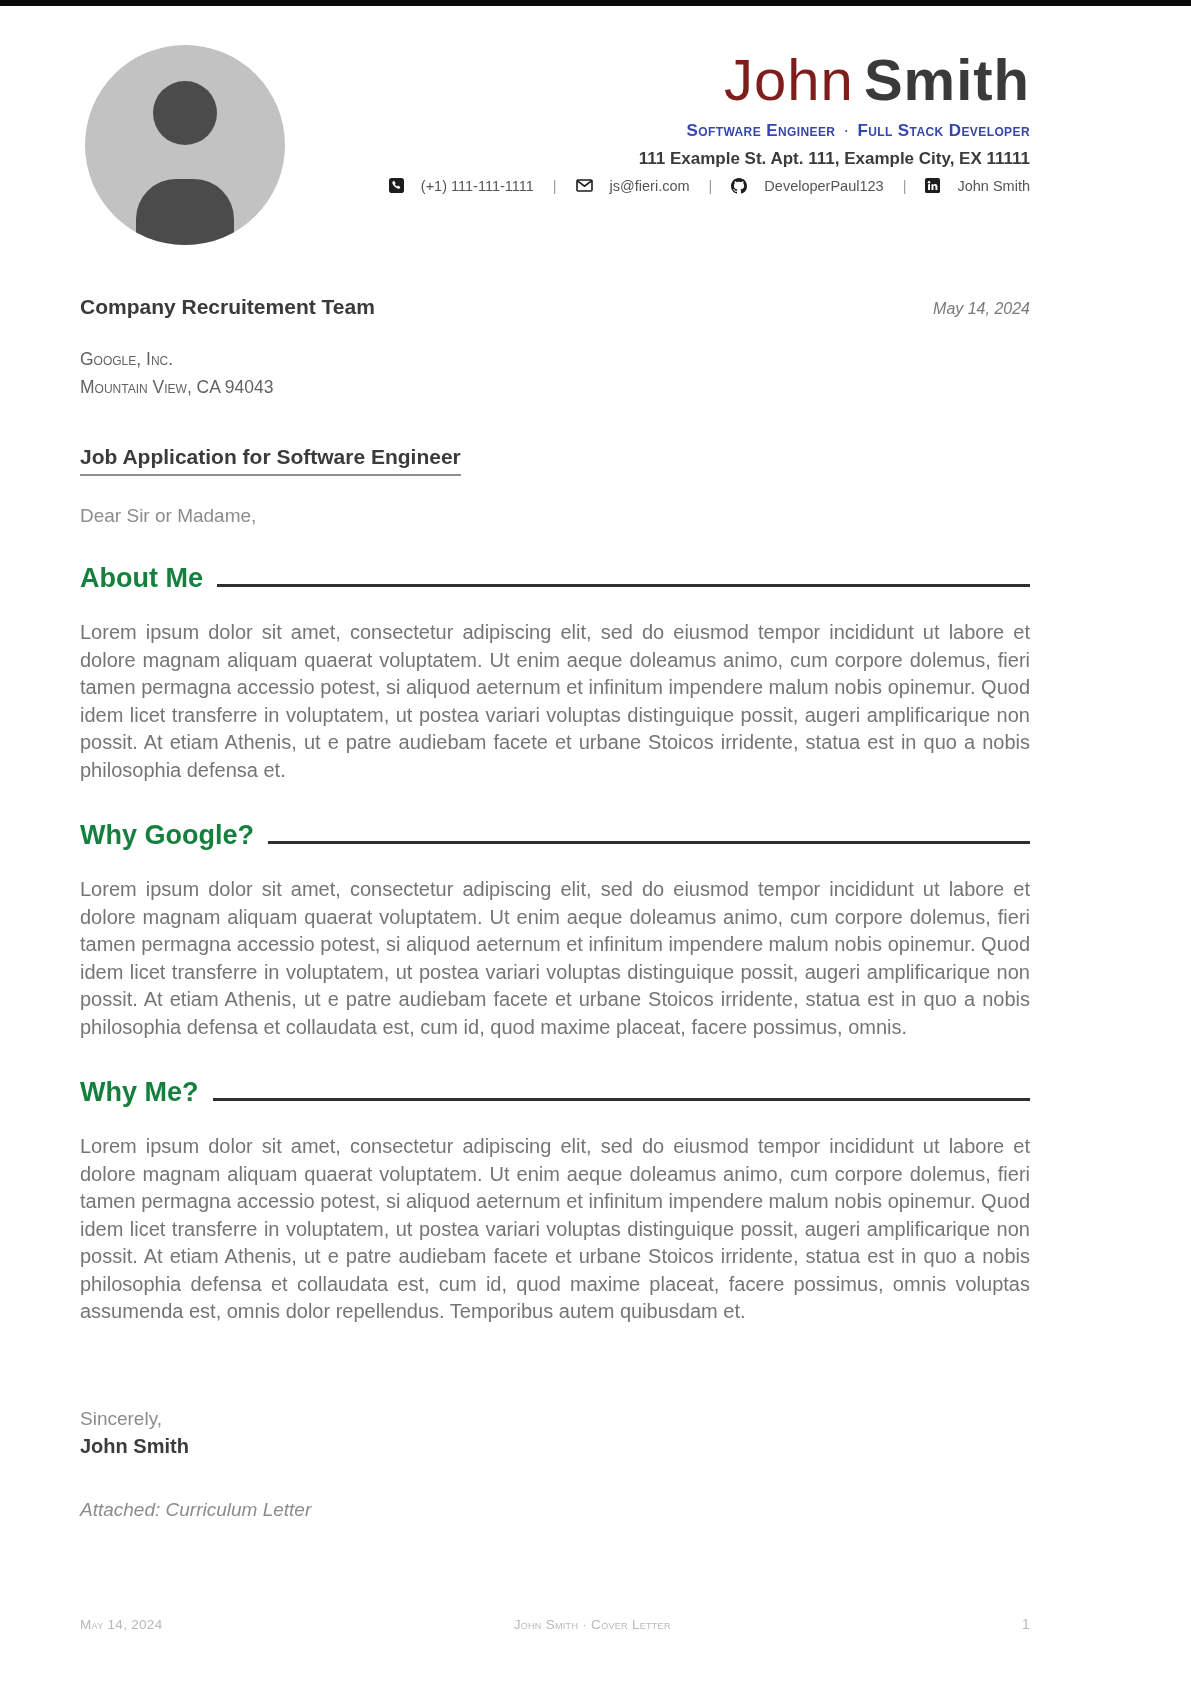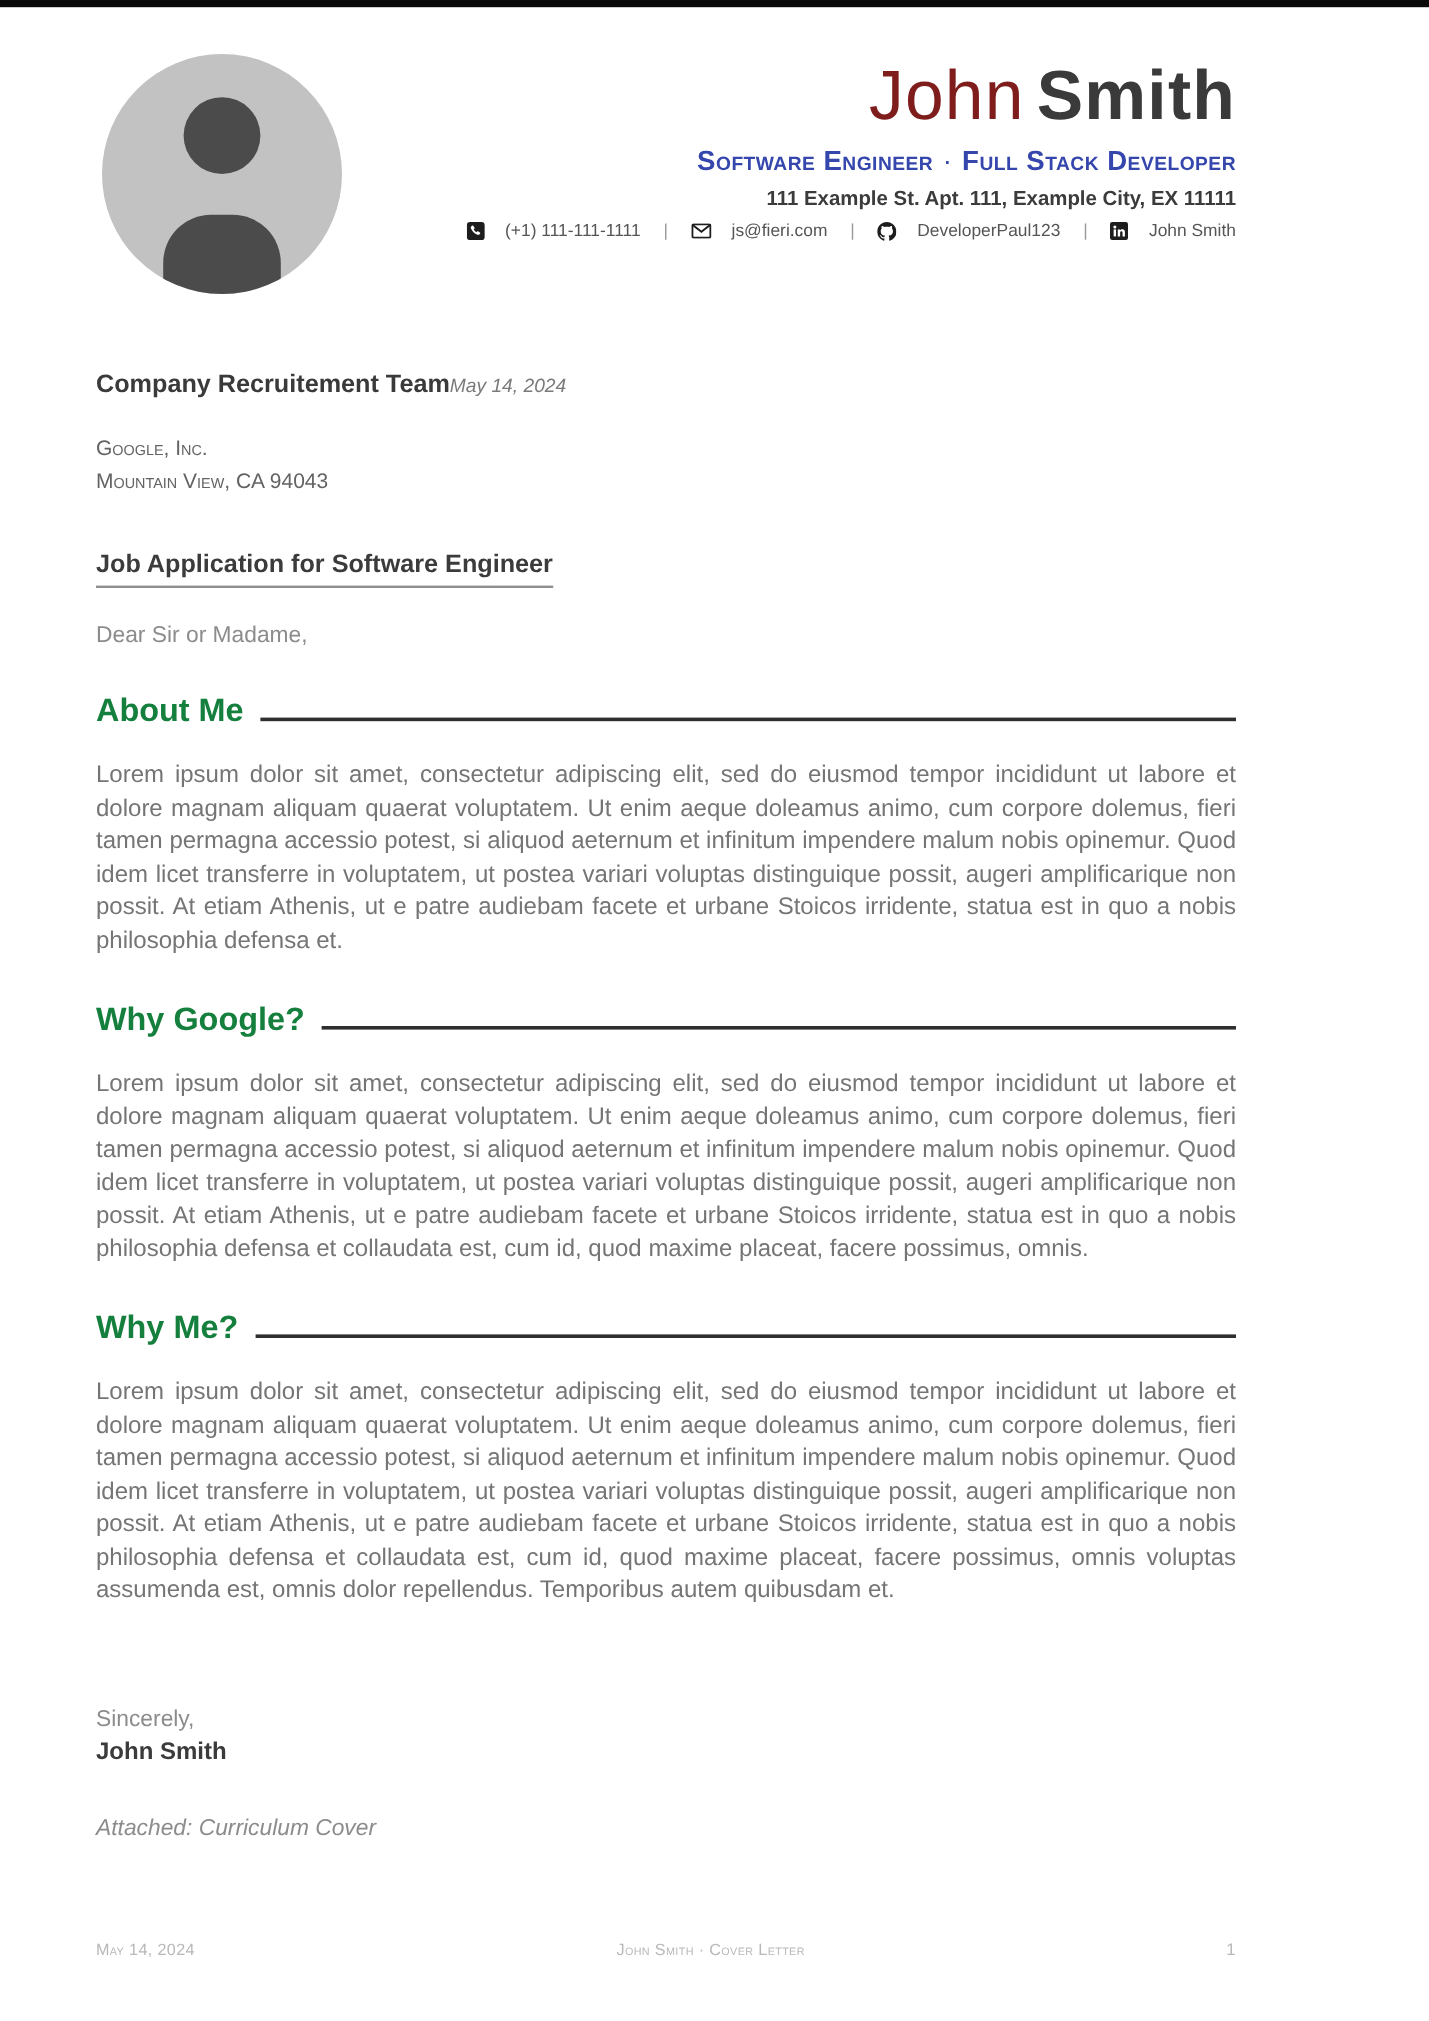--- a/index.html
+++ b/index.html
@@ -28,32 +28,32 @@
   .avatar .torso{
     position:absolute;left:50%;bottom:-12px;transform:translateX(-50%);
     width:98px;height:78px;background:#4b4b4b;
     border-radius:40px 40px 0 0;
   }
   .name-block{flex:1;text-align:right;padding-top:5px;}
   .name{font-size:58px;line-height:1.05;letter-spacing:1px;}
   .name .first{color:#7f1d1d;font-weight:300;}
   .name .last{color:#3a3a3a;font-weight:700;margin-left:10px;}
   .subtitle{
-    margin-top:10px;font-size:23px;font-weight:700;color:#3546ac;
+    margin-top:10px;font-size:17px;font-weight:700;color:#3546ac;
     font-variant:small-caps;letter-spacing:.4px;
   }
   .subtitle .sep{margin:0 8px;font-weight:400;}
   .postal{margin-top:8px;font-size:17px;font-weight:700;color:#3b3b3b;}
   .contact{margin-top:9px;font-size:14.5px;color:#555;display:flex;justify-content:flex-end;align-items:center;gap:17px;}
   .contact .icon{display:inline-flex;vertical-align:middle;}
   .contact .icon svg{display:block;}
   .contact .pipe{color:#9a9a9a;margin:0 2px;}
 
   
-  .recipient-row{display:flex;justify-content:flex-start;align-items:baseline;margin-top:64px;}
+  .recipient-row{display:flex;justify-content:space-between;align-items:baseline;margin-top:50px;gap:44px;}
   .recipient-title{font-size:21px;font-weight:700;color:#3a3a3a;}
   .letter-date{font-size:16px;font-style:italic;color:#7a7a7a;}
   .company-block{margin-top:26px;font-size:17.5px;color:#636363;font-variant:small-caps;line-height:28px;}
 
   
   .subject{
     display:inline-block;margin-top:44px;
     font-size:21px;font-weight:700;color:#3b3b3b;
     border-bottom:2.5px solid #8f8f8f;padding-bottom:5px;
   }
@@ -179,21 +179,21 @@
         <span class="section-rule"></span>
       </div>
       <p class="section-body">Lorem ipsum dolor sit amet, consectetur adipiscing elit, sed do eiusmod tempor incididunt ut labore et dolore magnam aliquam quaerat voluptatem. Ut enim aeque doleamus animo, cum corpore dolemus, fieri tamen permagna accessio potest, si aliquod aeternum et infinitum impendere malum nobis opinemur. Quod idem licet transferre in voluptatem, ut postea variari voluptas distinguique possit, augeri amplificarique non possit. At etiam Athenis, ut e patre audiebam facete et urbane Stoicos irridente, statua est in quo a nobis philosophia defensa et collaudata est, cum id, quod maxime placeat, facere possimus, omnis voluptas assumenda est, omnis dolor repellendus. Temporibus autem quibusdam et.</p>
     </div>
 
     <div class="closing">
       <div class="valediction">Sincerely,</div>
       <div class="signature">John Smith</div>
     </div>
 
-    <div class="attachment">Attached: Curriculum Cover</div>
+    <div class="attachment">Attached: Curriculum Letter</div>
 
   </div>
 
   <div class="footer">
     <span>May 14, 2024</span>
     <span>John Smith · Cover Letter</span>
     <span class="page-num">1</span>
   </div>
 </div>
 

